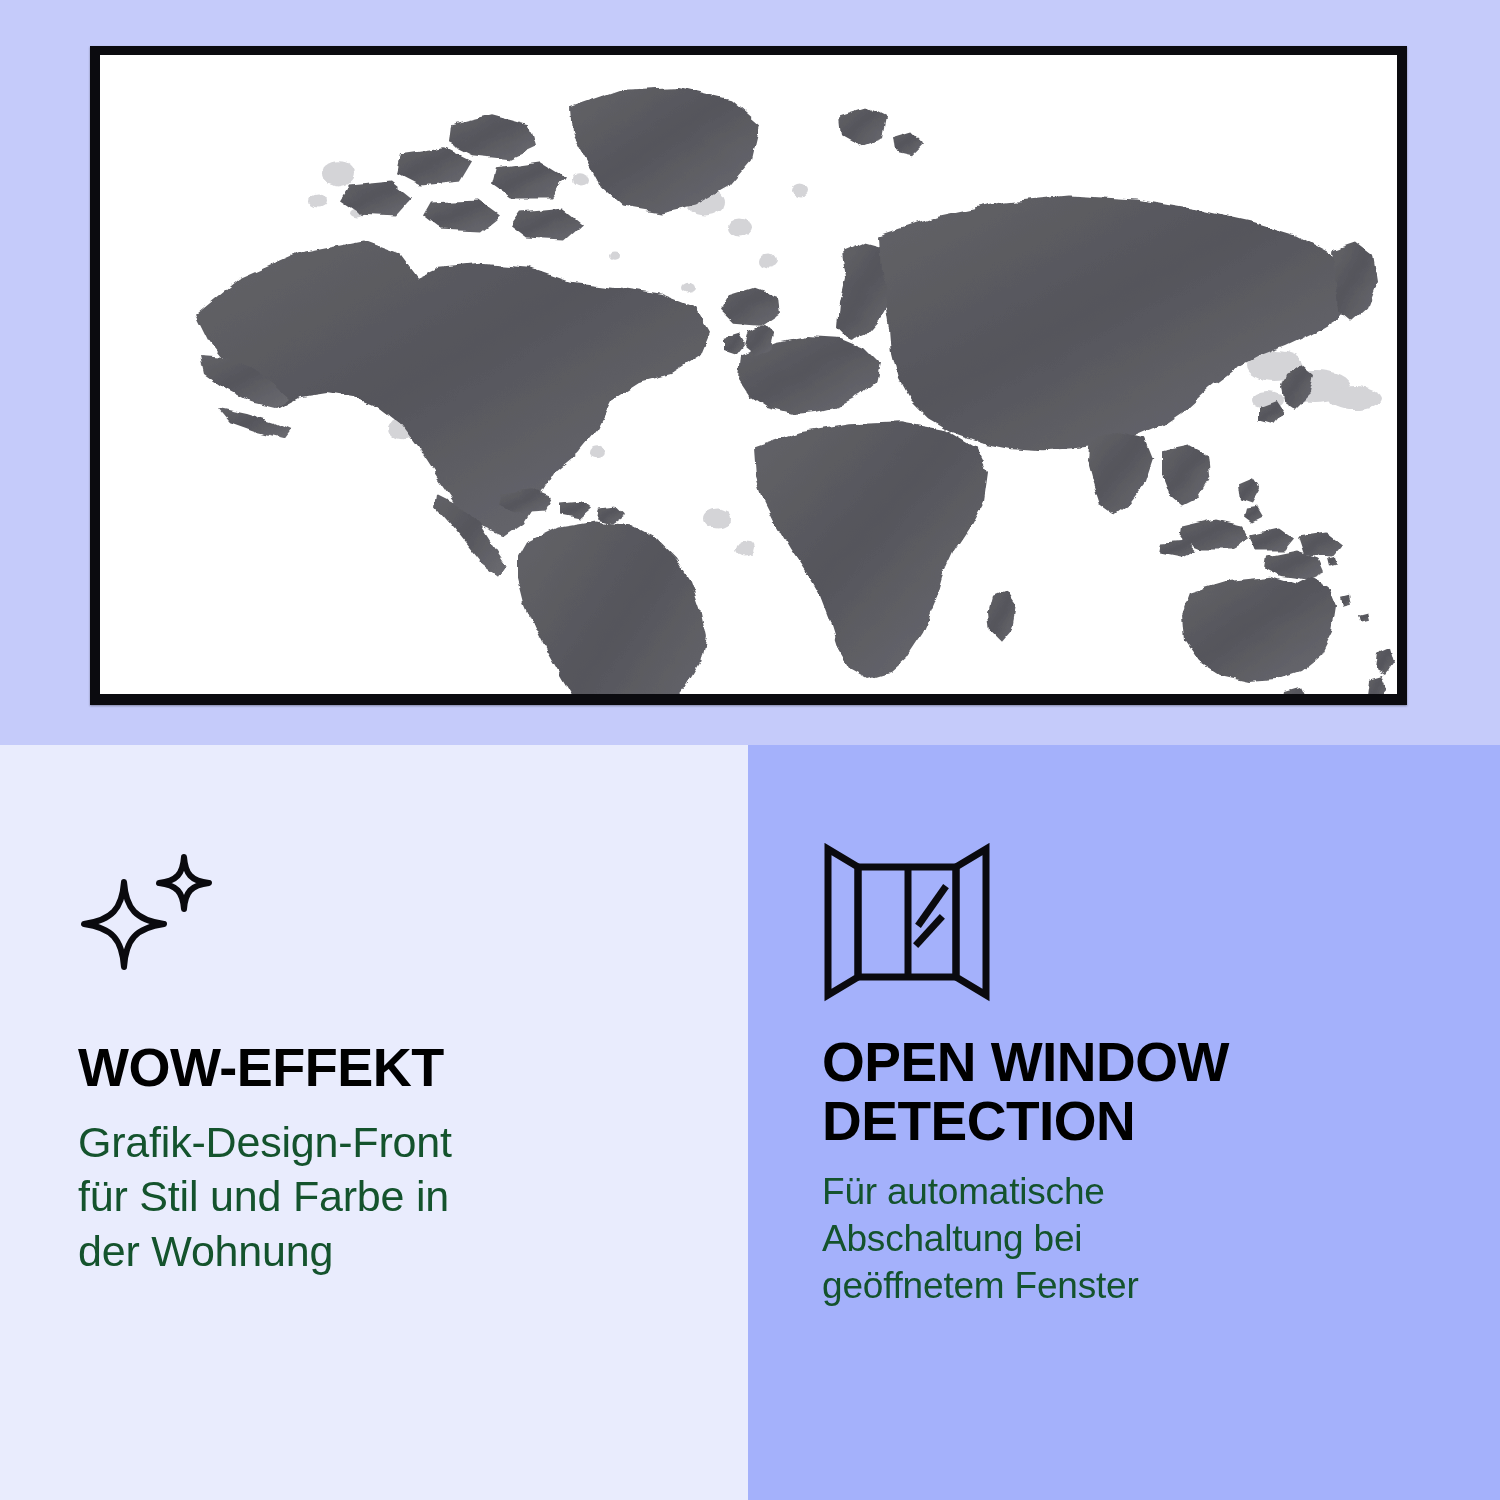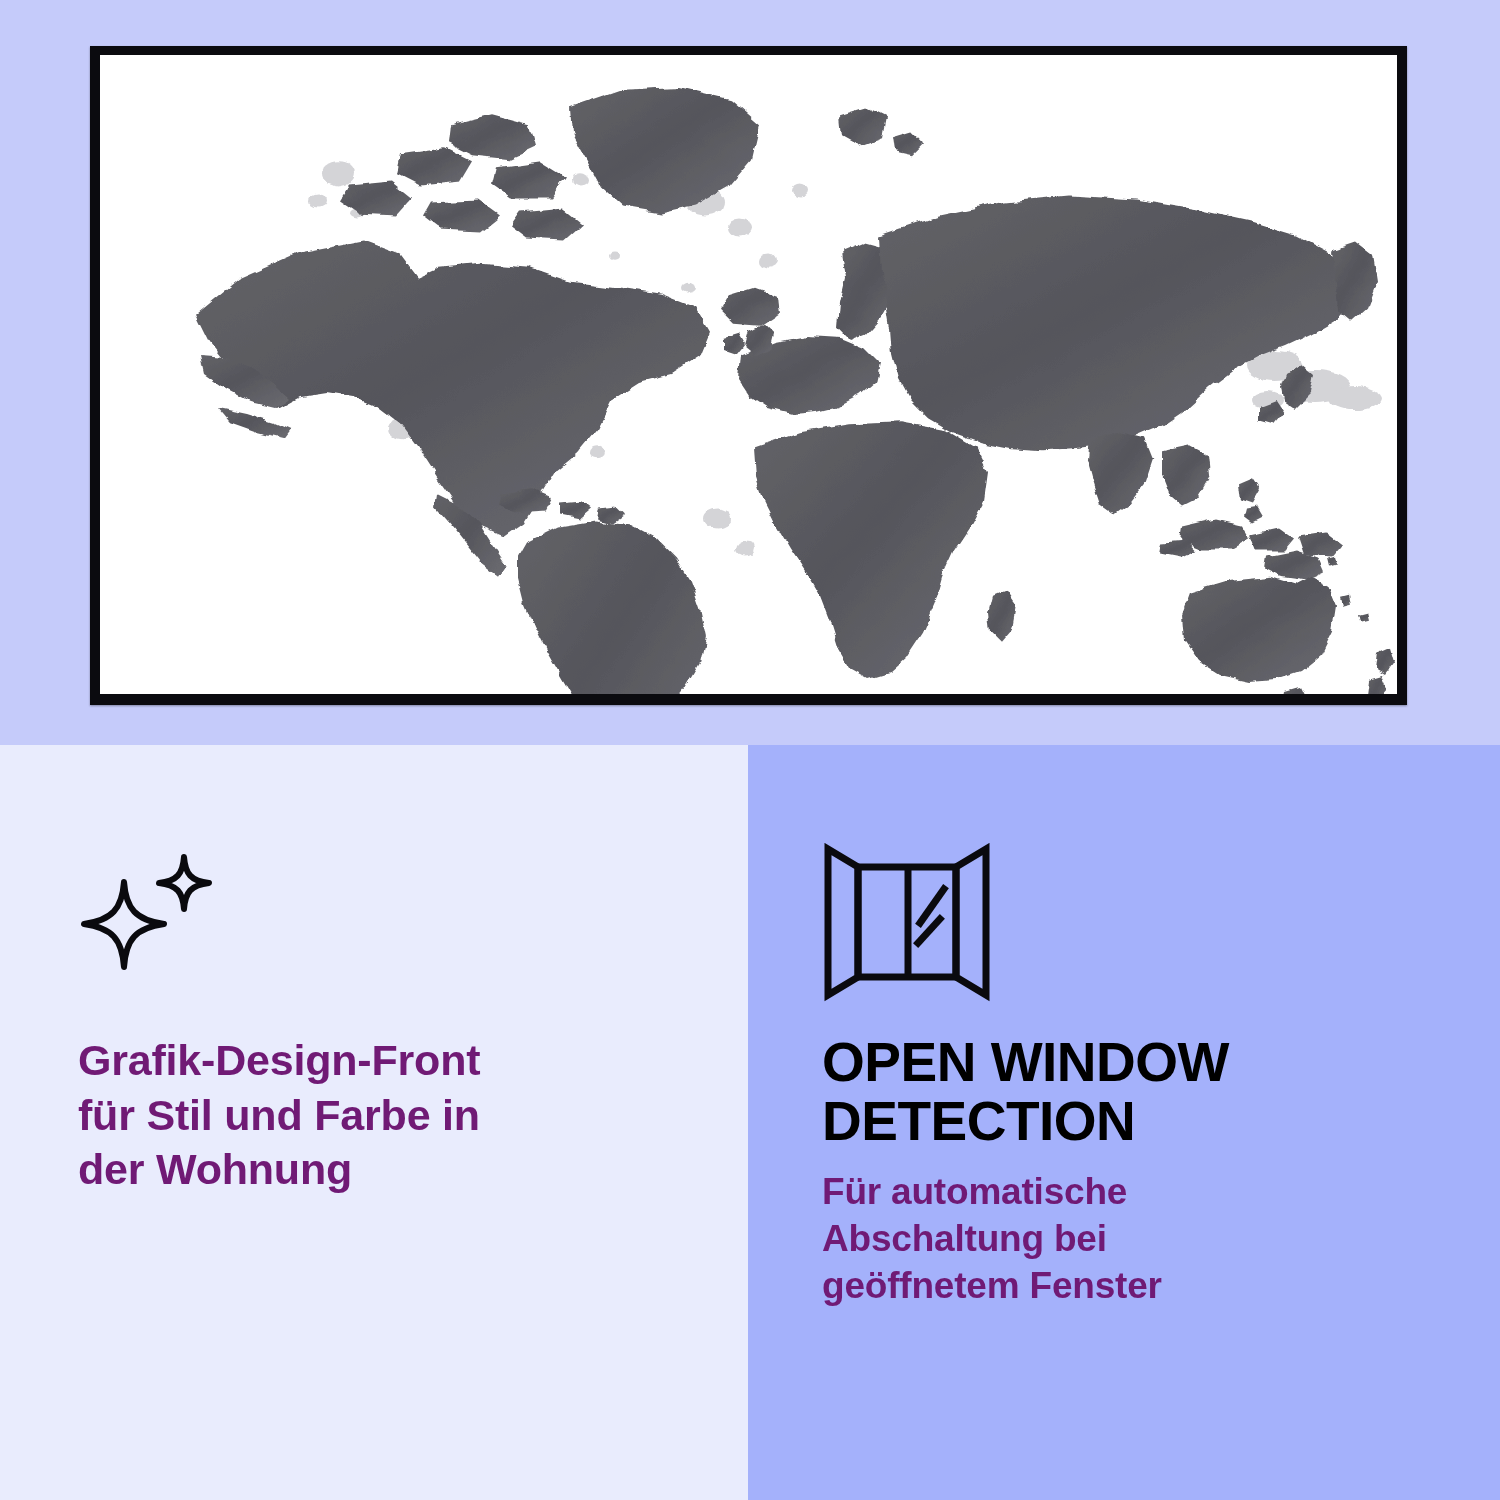--- a/index.html
+++ b/index.html
@@ -54,25 +54,25 @@
     line-height:1.07;
     letter-spacing:-0.5px;
     color:#000;
     margin:0 0 18px 0;
     white-space:pre-line;
   }
   .panel-right .headline{font-size:55px;max-width:520px;}
   .panel-left .headline{margin-top:6px;}
 
   .subline{
-    font-weight:bold;
+    font-weight:normal;
     font-size:43px;
     line-height:1.27;
     letter-spacing:-0.2px;
-    color:#701a75;
+    color:#14532d;
     margin:0;
     white-space:pre-line;
   }
   .panel-right .subline{font-size:37px;}
 </style>
 </head>
 <body>
 
 <div class="page">
 
@@ -254,20 +254,21 @@
 
     <div class="panel panel-left">
       <div class="icon-box">
         <svg class="icon-sparkle" viewBox="0 0 150 150">
           <path d="M46 39 C48 66, 58 77, 86 81 C58 85, 48 96, 46 124
                    C44 96, 34 85, 6 81 C34 77, 44 66, 46 39 Z" fill="none" stroke="#0a0a0e" stroke-width="6" stroke-linejoin="round"></path>
           <path d="M106 14 C107.3 31, 113 38, 131 40 C113 42, 107.3 49, 106 66
                    C104.7 49, 99 42, 81 40 C99 38, 104.7 31, 106 14 Z" fill="none" stroke="#0a0a0e" stroke-width="6" stroke-linejoin="round"></path>
         </svg>
       </div>
+      <h2 class="headline">WOW-EFFEKT</h2>
       <p class="subline">Grafik-Design-Front
 für Stil und Farbe in
 der Wohnung</p>
     </div>
 
     <div class="panel panel-right">
       <div class="icon-box">
         <svg class="icon-window" viewBox="0 0 170 162">
           <g fill="none" stroke="#0a0a0e" stroke-width="7" stroke-linejoin="miter" stroke-linecap="square">
 

